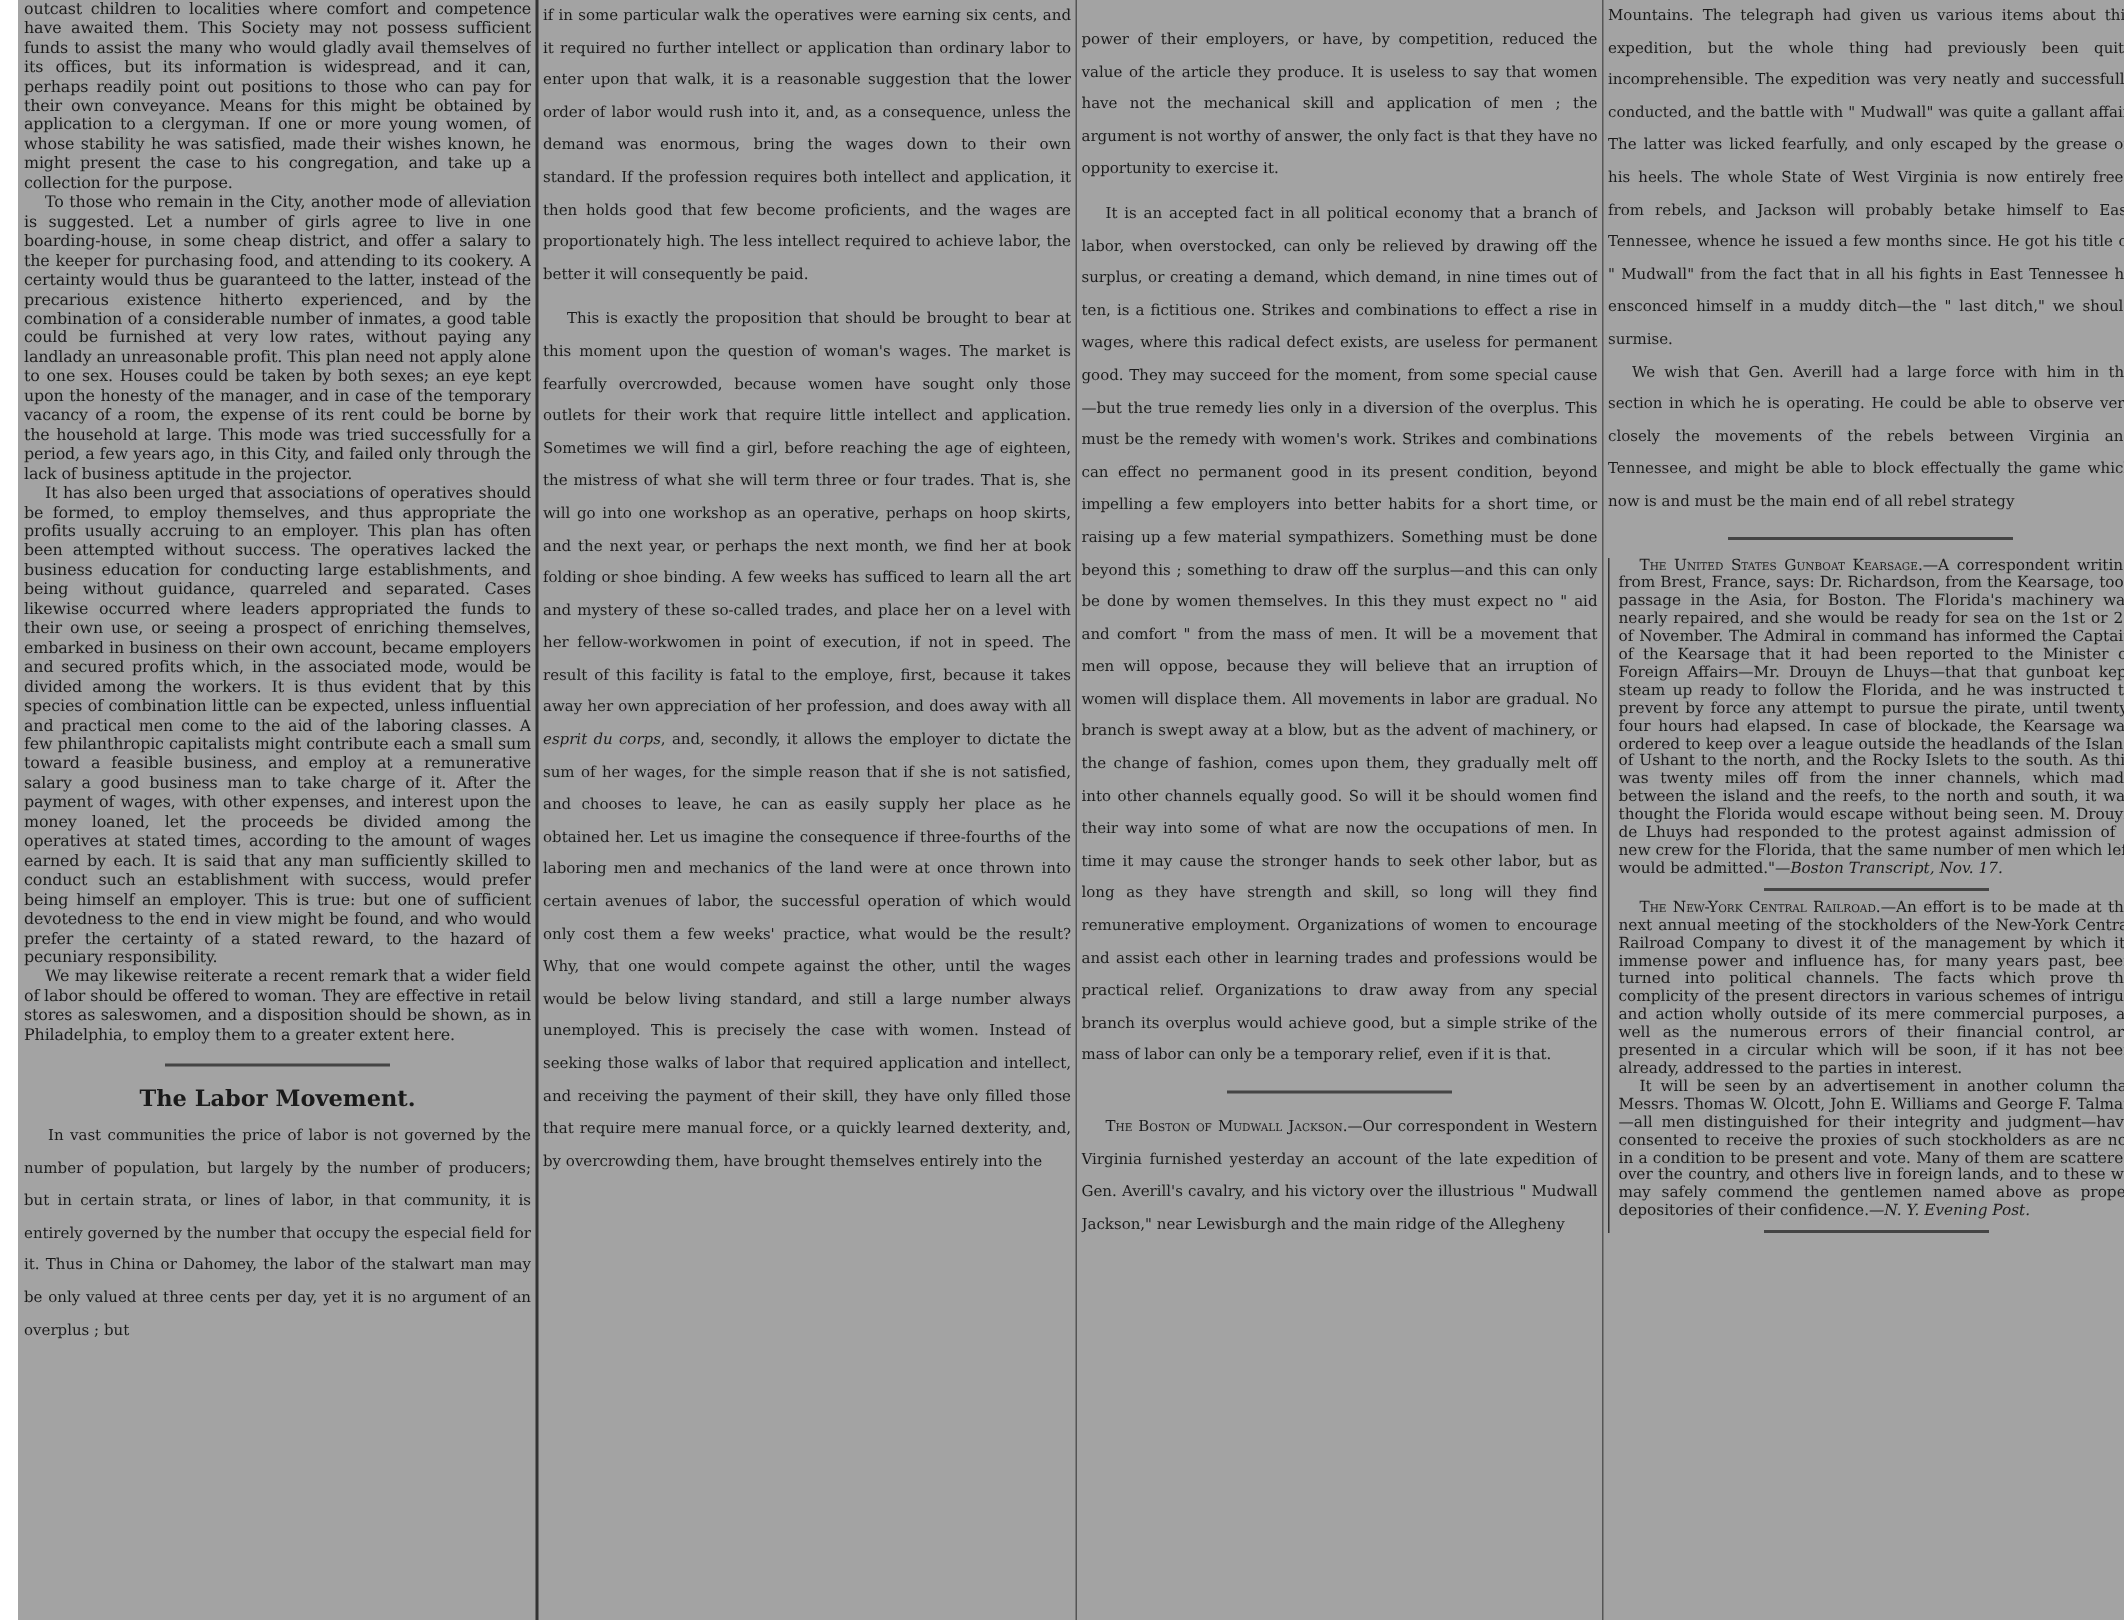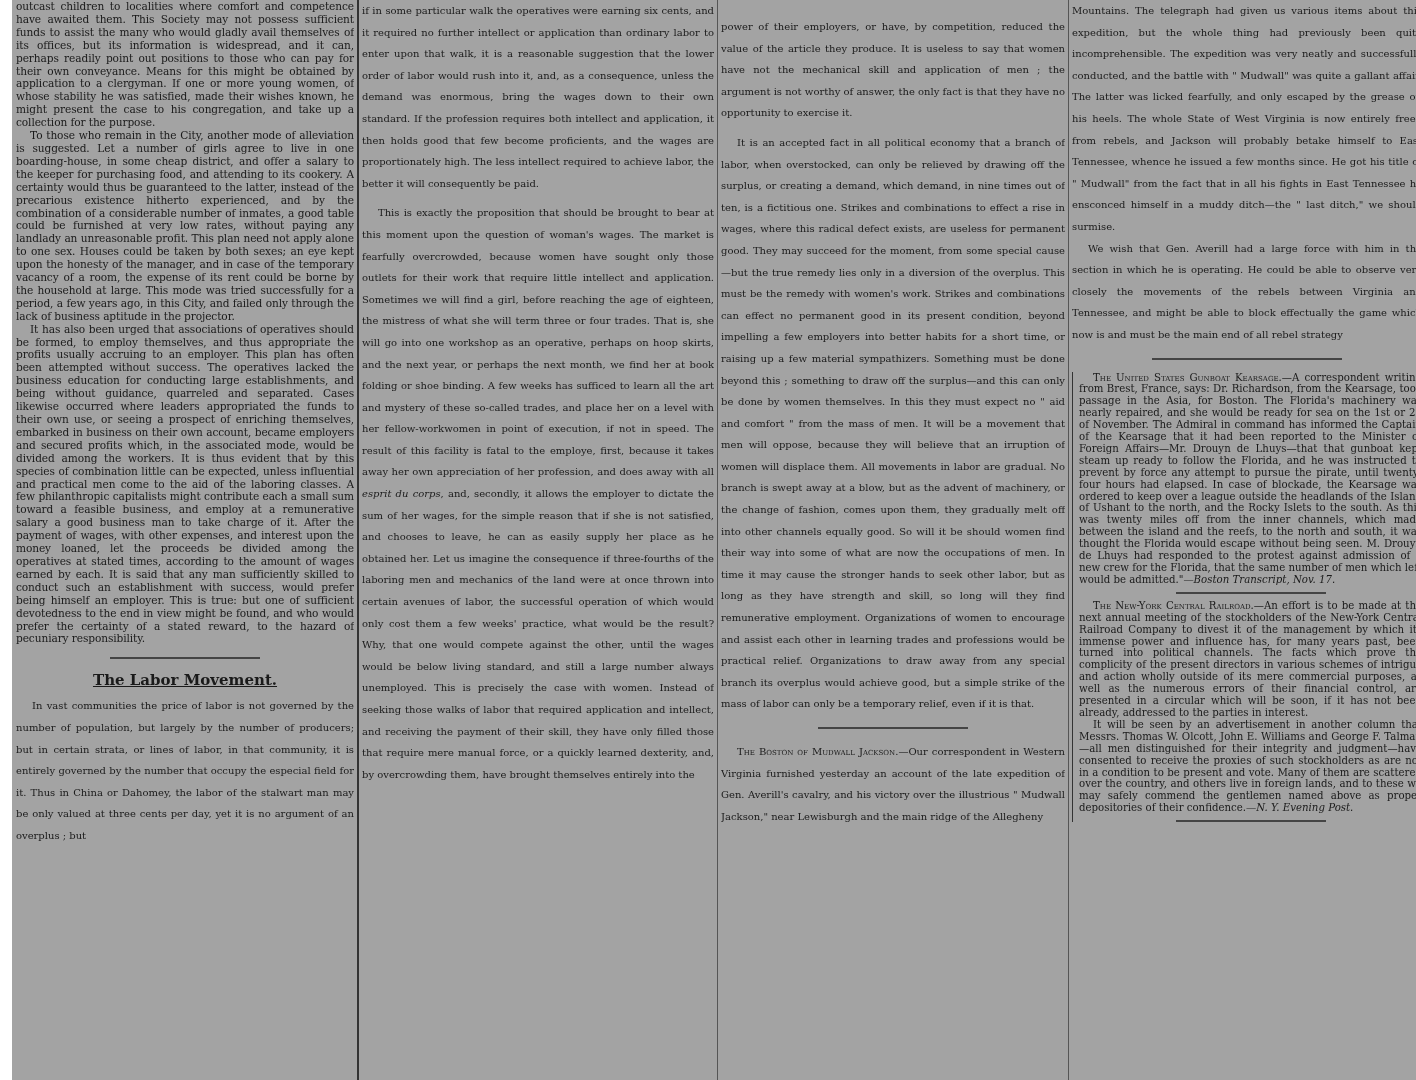--- a/index.html
+++ b/index.html
@@ -16,39 +16,40 @@
   p { margin:0; text-align:justify; }
   .small p { font-size:10.6px; line-height:12.9px; letter-spacing:-0.1px; }
   .small p + p { text-indent:14px; }
   .sm2 p { font-size:10.2px; line-height:11.9px; }
   .sm2 p + p { text-indent:14px; }
   .big p { font-size:10px; line-height:21.6px; }
   .big p.ind { text-indent:16px; }
   .gap { height:8px; }
   .rule { margin:12px auto; width:150px; height:2px; background:#444; }
   .rule.wide { width:190px; }
-  .head { text-align:center; font-weight:bold; font-size:15px; margin:4px 0 6px 0;text-decoration:underline; }
+  .head { text-align:center; font-weight:bold; font-size:15px; margin:4px 0 6px 0; }
   .sc { font-variant:small-caps; }
   .boxed { border-left:1px solid #333; padding-left:6px; }
   em { font-style:italic; }
 </style>
 </head>
 <body>
 
 <div class="page">
 
   <div class="vrule" style="left:345px"></div>
   <div class="vrule thin" style="left:705px"></div>
   <div class="vrule thin" style="left:1056px"></div>
 
   <div class="col" id="c1">
     <div class="small">
       <p>outcast children to localities where comfort and competence have awaited them. This Society may not possess sufficient funds to assist the many who would gladly avail themselves of its offices, but its information is widespread, and it can, perhaps readily point out positions to those who can pay for their own conveyance. Means for this might be obtained by application to a clergyman. If one or more young women, of whose stability he was satisfied, made their wishes known, he might present the case to his congregation, and take up a collection for the purpose.</p>
       <p>To those who remain in the City, another mode of alleviation is suggested. Let a number of girls agree to live in one boarding-house, in some cheap district, and offer a salary to the keeper for purchasing food, and attending to its cookery. A certainty would thus be guaranteed to the latter, instead of the precarious existence hitherto experienced, and by the combination of a considerable number of inmates, a good table could be furnished at very low rates, without paying any landlady an unreasonable profit. This plan need not apply alone to one sex. Houses could be taken by both sexes; an eye kept upon the honesty of the manager, and in case of the temporary vacancy of a room, the expense of its rent could be borne by the household at large. This mode was tried successfully for a period, a few years ago, in this City, and failed only through the lack of business aptitude in the projector.</p>
       <p>It has also been urged that associations of operatives should be formed, to employ themselves, and thus appropriate the profits usually accruing to an employer. This plan has often been attempted without success. The operatives lacked the business education for conducting large establishments, and being without guidance, quarreled and separated. Cases likewise occurred where leaders appropriated the funds to their own use, or seeing a prospect of enriching themselves, embarked in business on their own account, became employers and secured profits which, in the associated mode, would be divided among the workers. It is thus evident that by this species of combination little can be expected, unless influential and practical men come to the aid of the laboring classes. A few philanthropic capitalists might contribute each a small sum toward a feasible business, and employ at a remunerative salary a good business man to take charge of it. After the payment of wages, with other expenses, and interest upon the money loaned, let the proceeds be divided among the operatives at stated times, according to the amount of wages earned by each. It is said that any man sufficiently skilled to conduct such an establishment with success, would prefer being himself an employer. This is true: but one of sufficient devotedness to the end in view might be found, and who would prefer the certainty of a stated reward, to the hazard of pecuniary responsibility.</p>
+      <p>We may likewise reiterate a recent remark that a wider field of labor should be offered to woman. They are effective in retail stores as saleswomen, and a disposition should be shown, as in Philadelphia, to employ them to a greater extent here.</p>
     </div>
     <div class="rule"></div>
     <div class="head">The Labor Movement.</div>
     <div class="big">
       <p class="ind">In vast communities the price of labor is not governed by the number of population, but largely by the number of producers; but in certain strata, or lines of labor, in that community, it is entirely governed by the number that occupy the especial field for it. Thus in China or Dahomey, the labor of the stalwart man may be only valued at three cents per day, yet it is no argument of an overplus ; but</p>
     </div>
   </div>
 
   <div class="col" id="c2">
     <div class="big">

